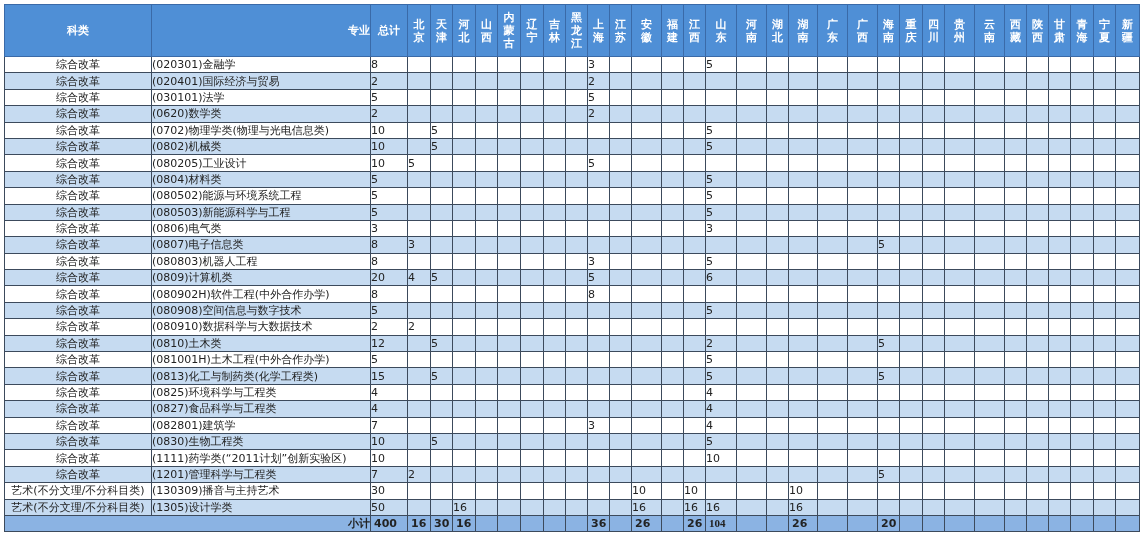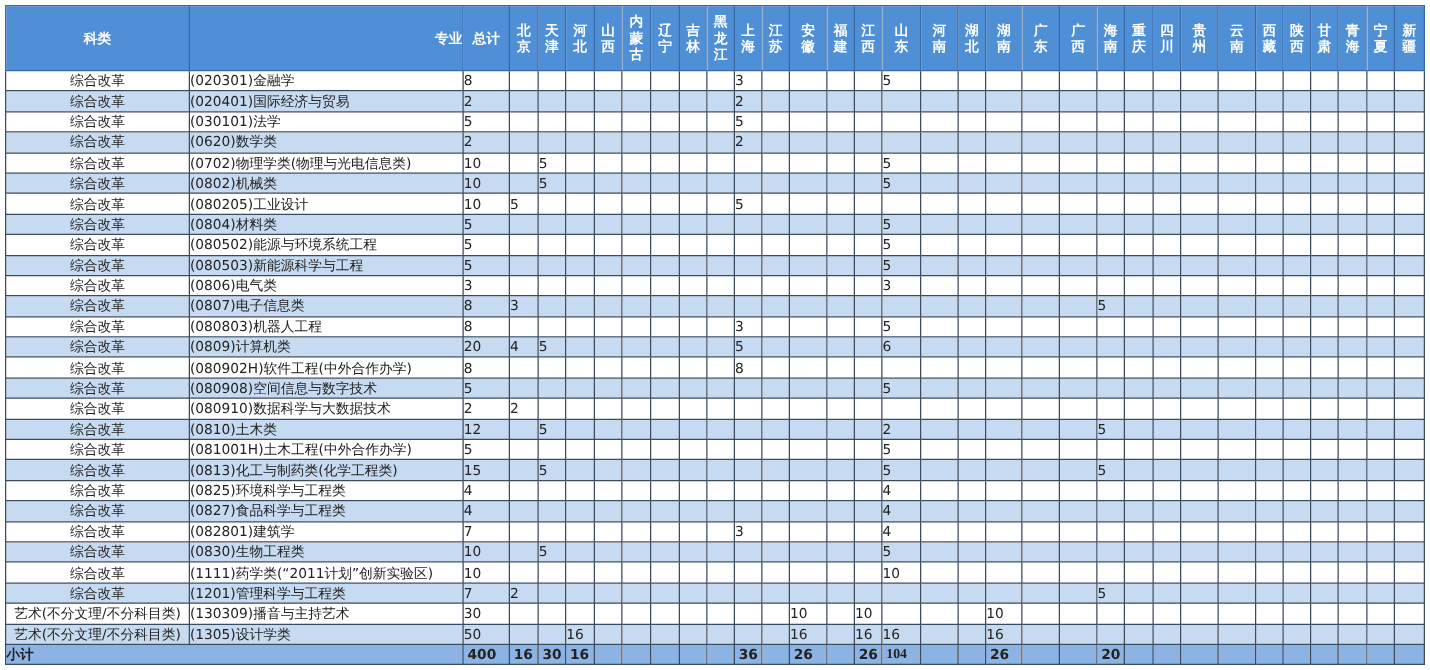--- a/index.html
+++ b/index.html
@@ -24,21 +24,21 @@
     table.plan thead th.major-h { text-align: right; padding-left: 3px; }
     table.plan thead th .stack { display: inline-block; white-space: normal; width: 13px; word-break: break-all; }
     table.plan tbody td { height: 15.4px; line-height: 15px; }
     table.plan tbody tr.odd td { background: #ffffff; }
     table.plan tbody tr.even td { background: #c6dbf1; }
     td.cat { text-align: center; }
     td.major { text-align: left; padding-left: 2px; }
     td.num { text-align: left; padding-left: 5px; }
     td.total { text-align: left; padding-left: 6px; }
     tr.subtotal td { background: #8bb3e3 !important; font-weight: bold; height: 15px; }
-    tr.subtotal td.label { text-align: left; margin-top: 44px; }
+    tr.subtotal td.label { text-align: right; margin-top: 44px; }
   </style>
 </head>
 <body>
 
 <table class="plan">
   <colgroup id="cols">
     <col style="width:147px">
     <col style="width:219px">
     <col style="width:37px">
   <col style="width: 23px;">

